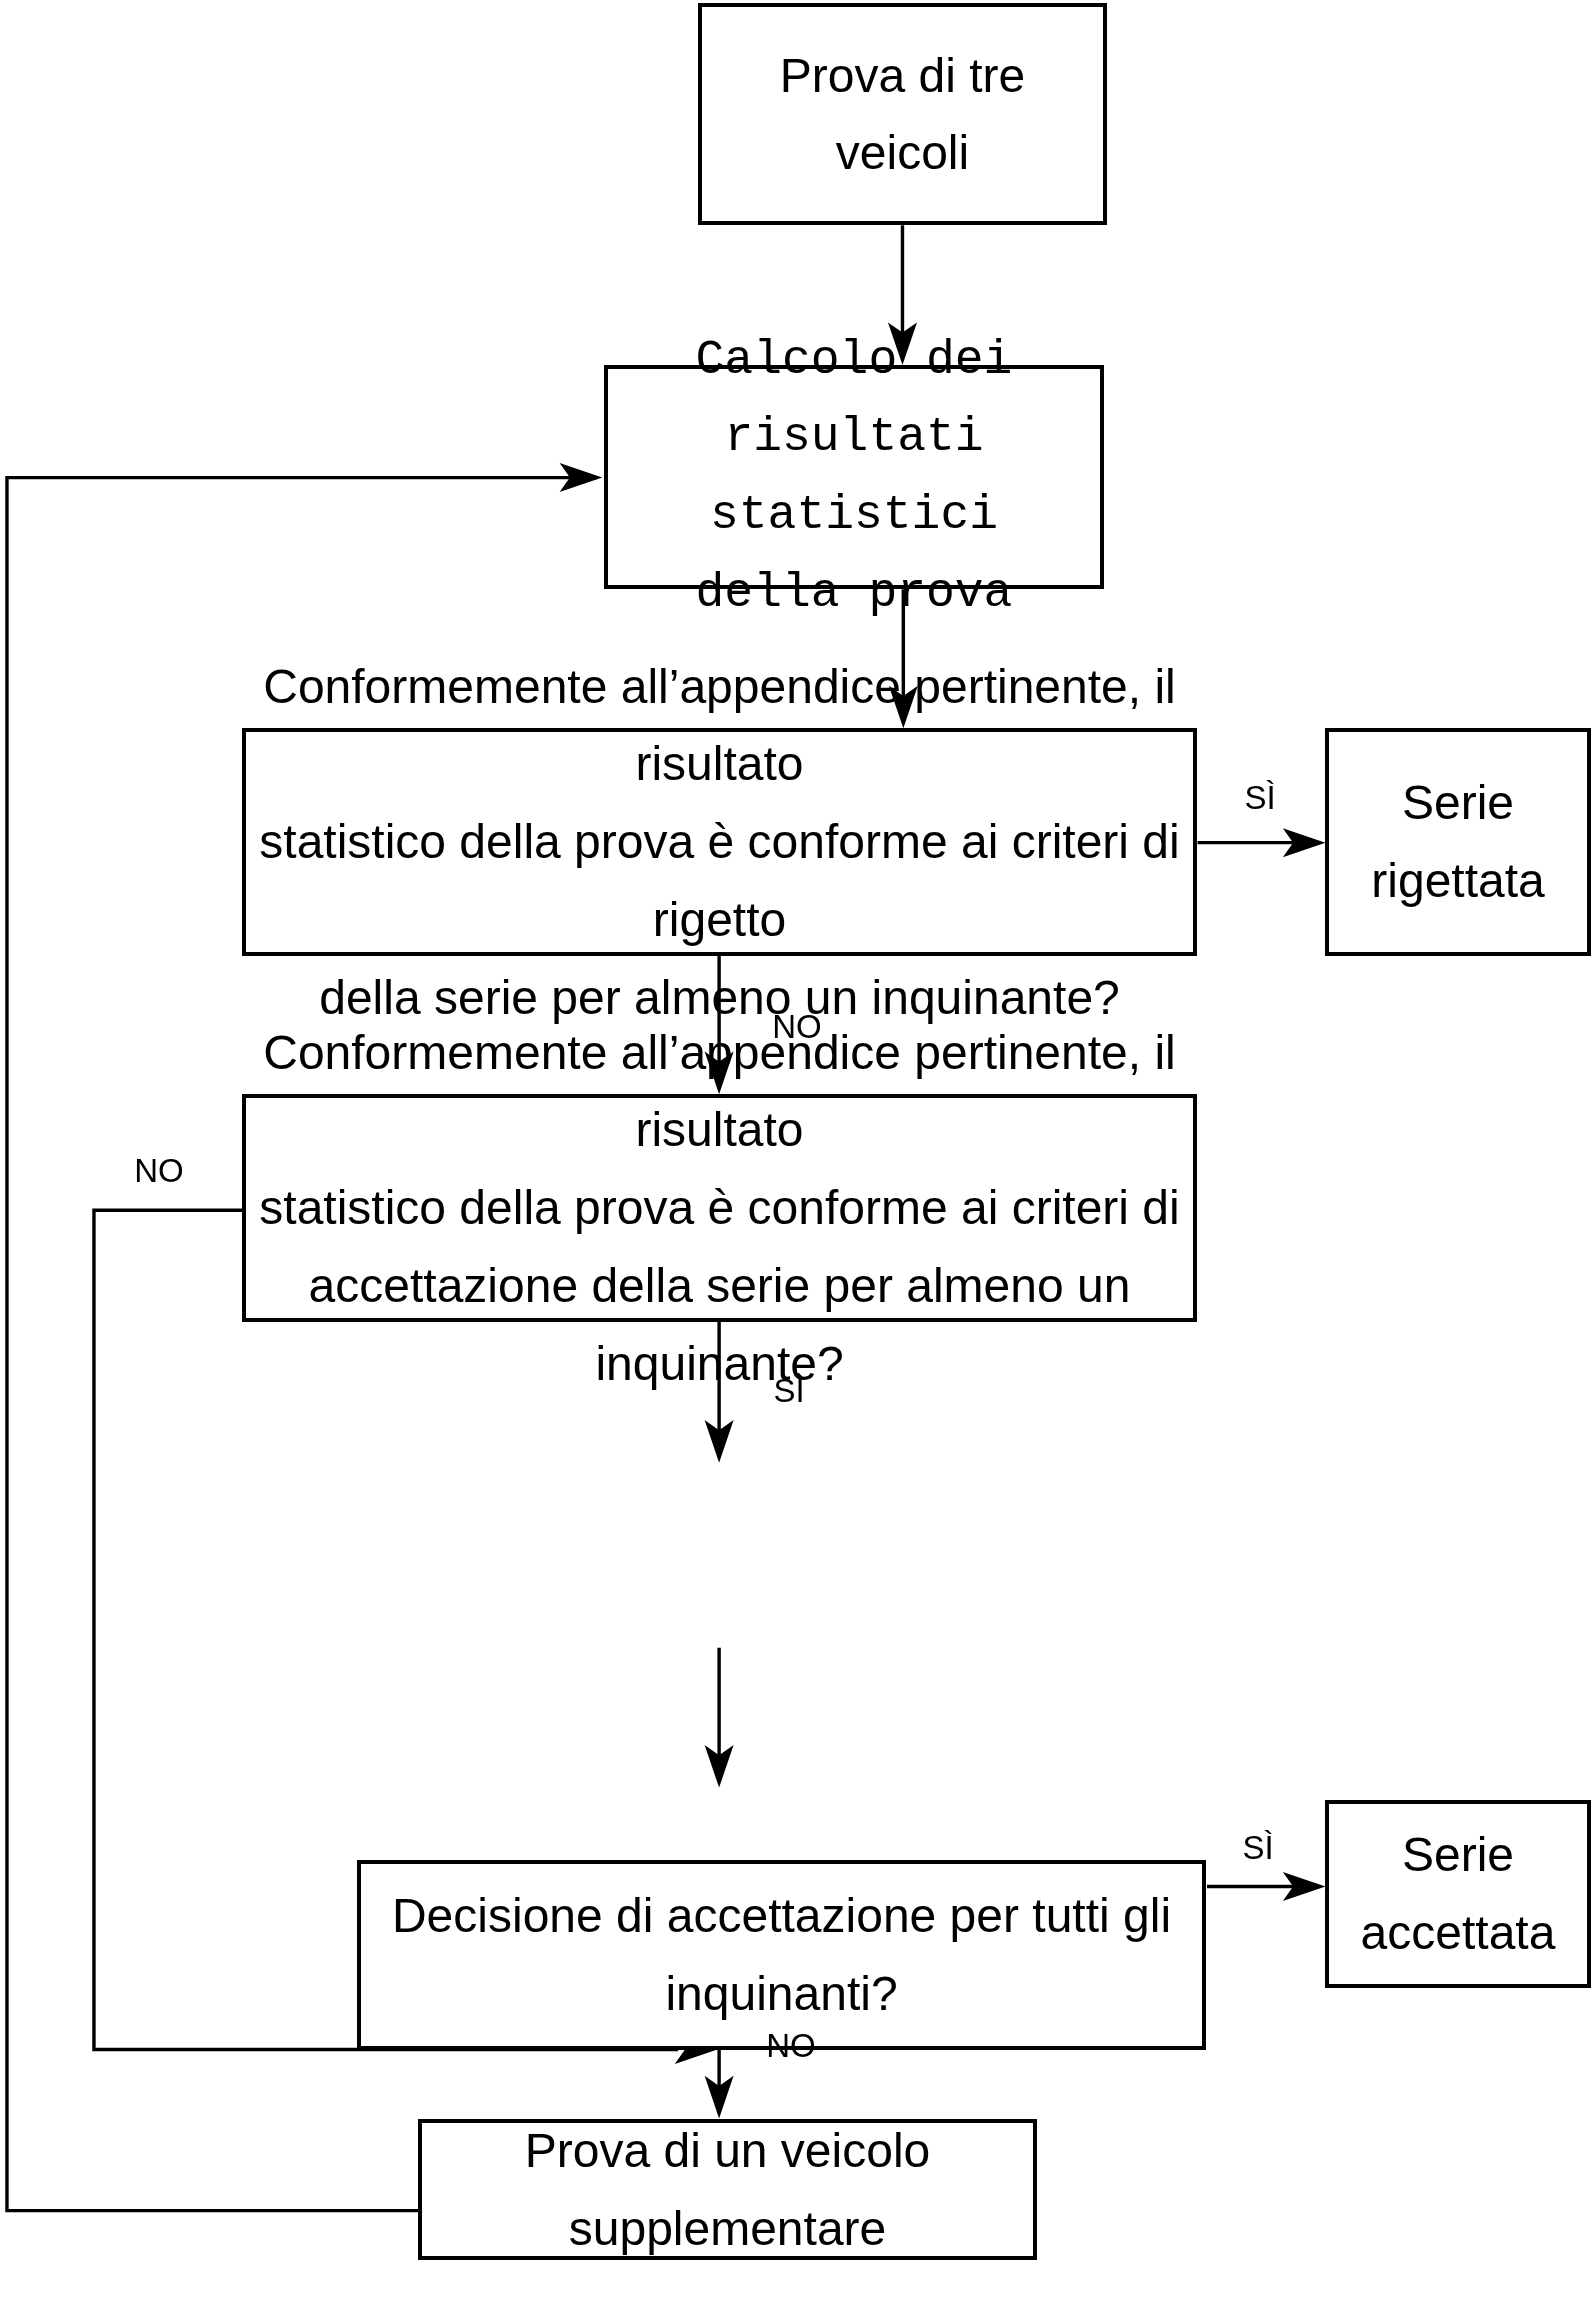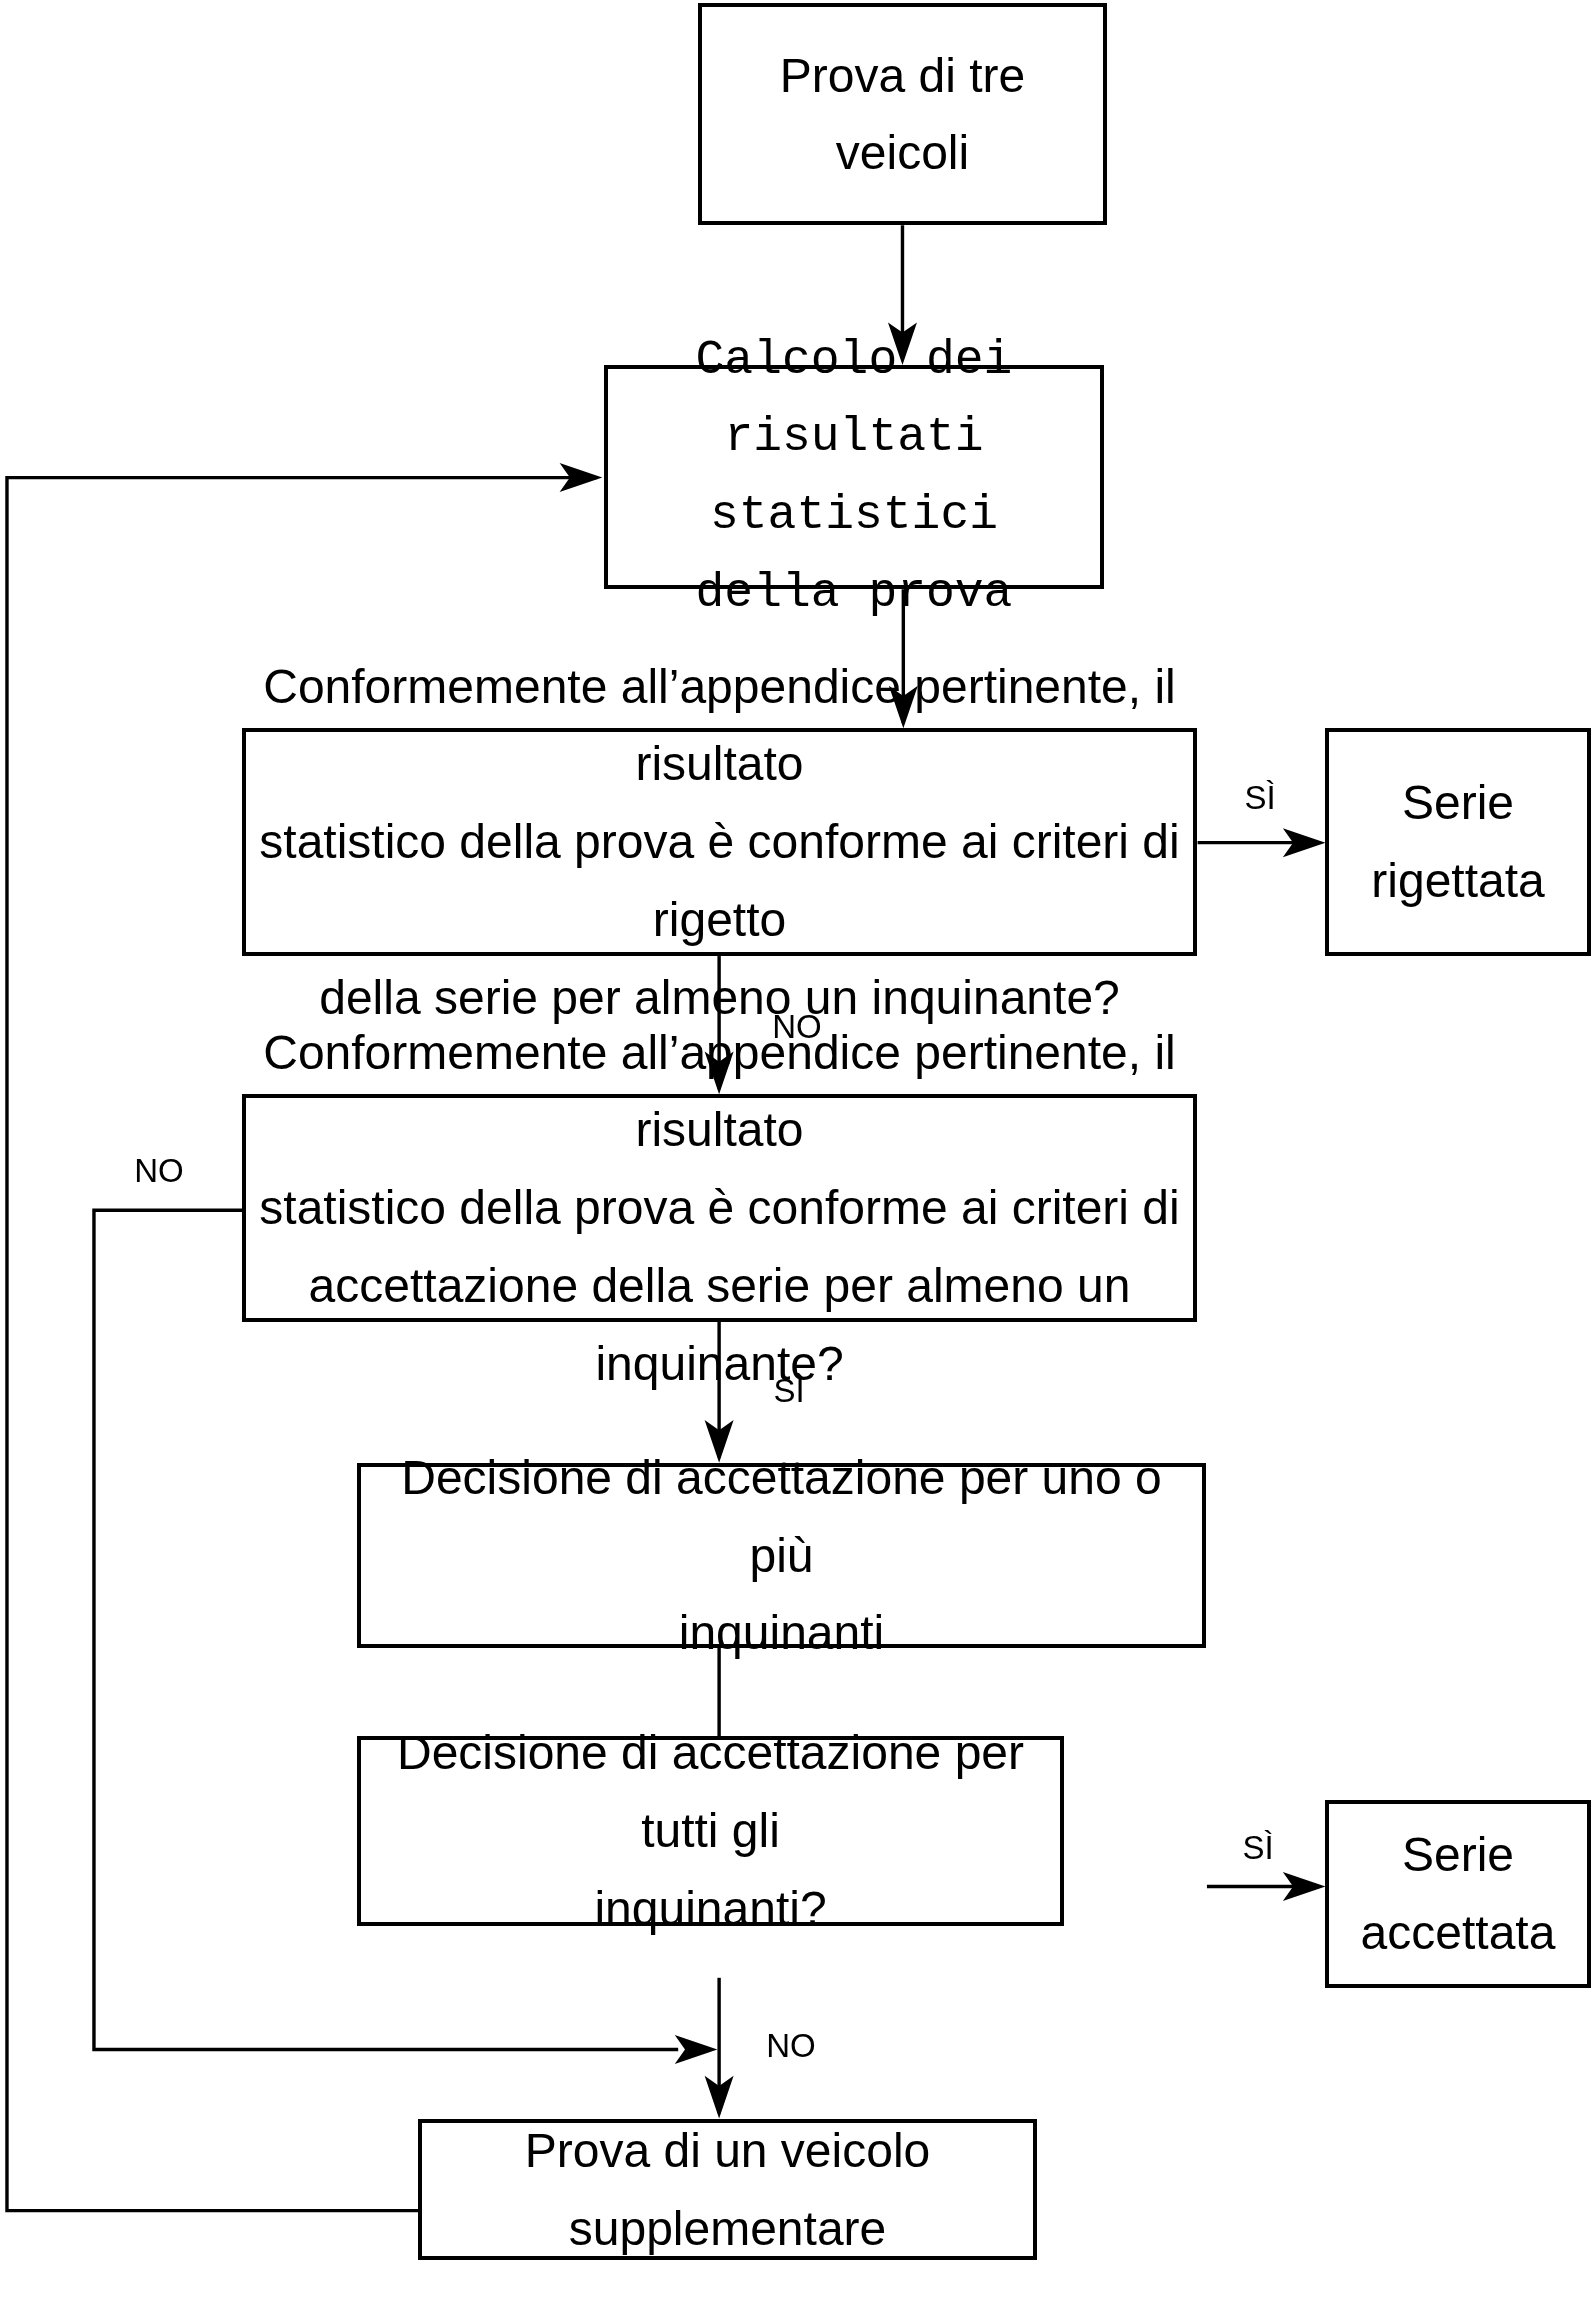--- a/index.html
+++ b/index.html
@@ -44,21 +44,21 @@
     line-height: 1;
     white-space: nowrap;
   }
   
   #n-start          { left: 698px;  top: 3.4px;    width: 409px;  height: 222px; }
   #n-calc           { left: 604px;  top: 365px;  width: 500px;  height: 224px; font-family: Liberation Mono, monospace; }
   #n-q-reject       { left: 242px;  top: 728px;  width: 955px; height: 228px; }
   #n-serie-rigettata{ left: 1325px; top: 728px;  width: 266px;  height: 228px; }
   #n-q-accept       { left: 242px;  top: 1094px; width: 955px; height: 228px; }
   #n-dec-one        { left: 357px;  top: 1463px; width: 849px;  height: 185px; }
-  #n-q-all          { left: 357px;  top: 1736px; width: 707px;  height: 190px; }
+  #n-q-all          { left: 357px;  top: 1860px; width: 849px;  height: 190px; }
   #n-serie-accettata{ left: 1325px; top: 1800px; width: 266px;  height: 188px; }
   #n-extra          { left: 418px;  top: 2119px; width: 619px;  height: 141px; text-align: center; }
   
   #l-si-reject { left: 1260px; top: 797px;  }
   #l-no-reject { left: 797px;  top: 1026px; }
   #l-no-accept { left: 159px;  top: 1170px; }
   #l-si-accept { left: 789px;  top: 1390px; }
   #l-si-all    { left: 1258px; top: 1847px; }
   #l-no-all    { left: 791px;  top: 2045px; }
 </style>
@@ -103,22 +103,20 @@
 statistico della prova è conforme ai criteri di rigetto
 della serie per almeno un inquinante?</div>
 
   <div class="node" id="n-serie-rigettata">Serie
 rigettata</div>
 
   <div class="node" id="n-q-accept">Conformemente all’appendice pertinente, il risultato
 statistico della prova è conforme ai criteri di
 accettazione della serie per almeno un inquinante?</div>
 
-  <div class="node" id="n-dec-one">Decisione di accettazione per uno o più
-inquinanti</div>
 
   <div class="node" id="n-q-all">Decisione di accettazione per tutti gli
 inquinanti?</div>
 
   <div class="node" id="n-serie-accettata">Serie
 accettata</div>
 
   <div class="node" id="n-extra">Prova di un veicolo
 supplementare</div>
 

